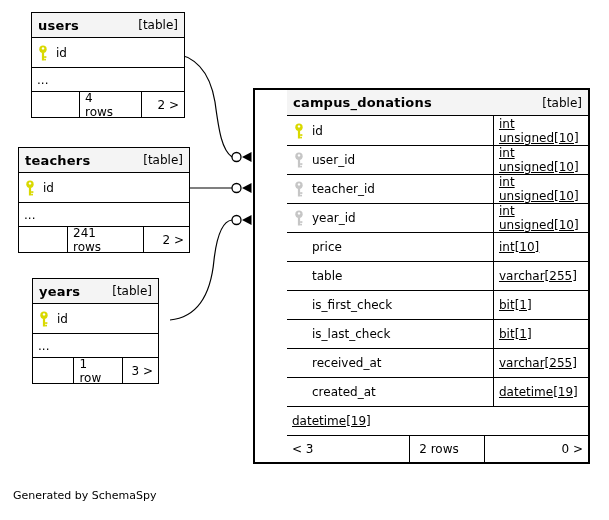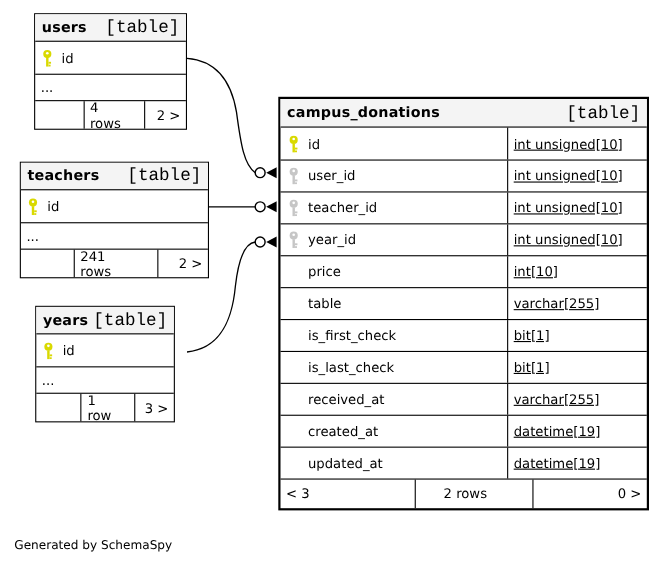--- a/index.html
+++ b/index.html
@@ -5,28 +5,28 @@
   html,body{margin:0;padding:0;background:#fff;}
   body{
     width:609px;height:520px;
     font-family:"DejaVu Sans","Liberation Sans",sans-serif;
     color:#000;
   }
   .canvas{position:relative;width:609px;height:520px;background:#fff;overflow:hidden;}
   .connectors{position:absolute;left:0;top:0;pointer-events:none;}
 
   .tbl{position:absolute;background:#fff;border:1.5px solid #000;box-sizing:border-box;font-size:12px;}
-  .tbl.big{border-width:2.5px;}
+  .tbl.big{border-width:2.5px;padding-left:32px;}
 
   .hdr{display:flex;justify-content:space-between;align-items:center;
        background:#f4f4f4;padding:0 6px;box-sizing:border-box;
        border-bottom:1.5px solid #000;height:25px;}
   .big .hdr{height:26px;}
   .nm{font-weight:bold;font-size:13px;letter-spacing:.2px;}
-  .tag{font-size:16px;font-family:Liberation Mono, monospace;}
+  .tag{font-size:12px;}
 
   .col-row{height:29px;display:flex;align-items:center;gap:8px;padding-left:6px;box-sizing:border-box;}
   .ellipsis-row{height:24px;display:flex;align-items:center;padding-left:5px;
                 border-top:1px solid #000;box-sizing:border-box;}
 
   .foot{display:flex;border-top:1px solid #000;height:26px;box-sizing:border-box;gap:16px;}
   .fc{display:flex;align-items:center;box-sizing:border-box;padding:0 5px;}
   .fc + .fc{border-left:1px solid #000;}
   .fc.mid{flex:1;justify-content:center;}
   .fc.right{justify-content:flex-end;}
@@ -64,21 +64,21 @@
       <circle cx="236.5" cy="188" r="4.5" fill="#fff" stroke="#000" stroke-width="1.3"></circle>
     </g>
 
     <g>
       <path d="M 170 320 C 200 317 211 292 214 260 C 217 234 223 221 232 220" fill="none" stroke="#000" stroke-width="1.2"></path>
       <polygon points="242,220 251.5,215 251.5,225" fill="#000"></polygon>
       <circle cx="236.5" cy="220" r="4.5" fill="#fff" stroke="#000" stroke-width="1.3"></circle>
     </g>
   </svg>
 
-  <div class="tbl small" style="left:31px;top:12px;width:139px">
+  <div class="tbl small" style="left:31px;top:12px;width:154px">
     <div class="hdr">
       <span class="nm">users</span>
       <span class="tag">[table]</span>
     </div>
     <div class="col-row">
       <svg class="key pk" viewBox="0 0 10 16" width="10" height="16">
         <circle cx="5" cy="4.2" r="3.7" fill="currentColor"></circle>
           <circle cx="5" cy="3.4" r="1.2" fill="#fff"></circle>
         <rect x="3.9" y="7.5" width="2.2" height="8" fill="currentColor"></rect>
         <rect x="6.1" y="11.2" width="2.3" height="1.7" fill="currentColor"></rect>
@@ -244,24 +244,20 @@
 
     <div class="crow">
       <span class="cname">
           <span class="key-spacer"></span>
         <span>created_at</span>
       </span>
       <span class="ctype">datetime[19]</span>
     </div>
 
     <div class="crow">
-      <span class="cname">
-          <span class="key-spacer"></span>
-        <span>updated_at</span>
-      </span>
       <span class="ctype">datetime[19]</span>
     </div>
 
     <div class="foot">
       <span class="fc" style="width:106px">&lt; 3</span>
       <span class="fc mid">2 rows</span>
       <span class="fc right" style="width:104px">0 &gt;</span>
     </div>
   </div>
 

